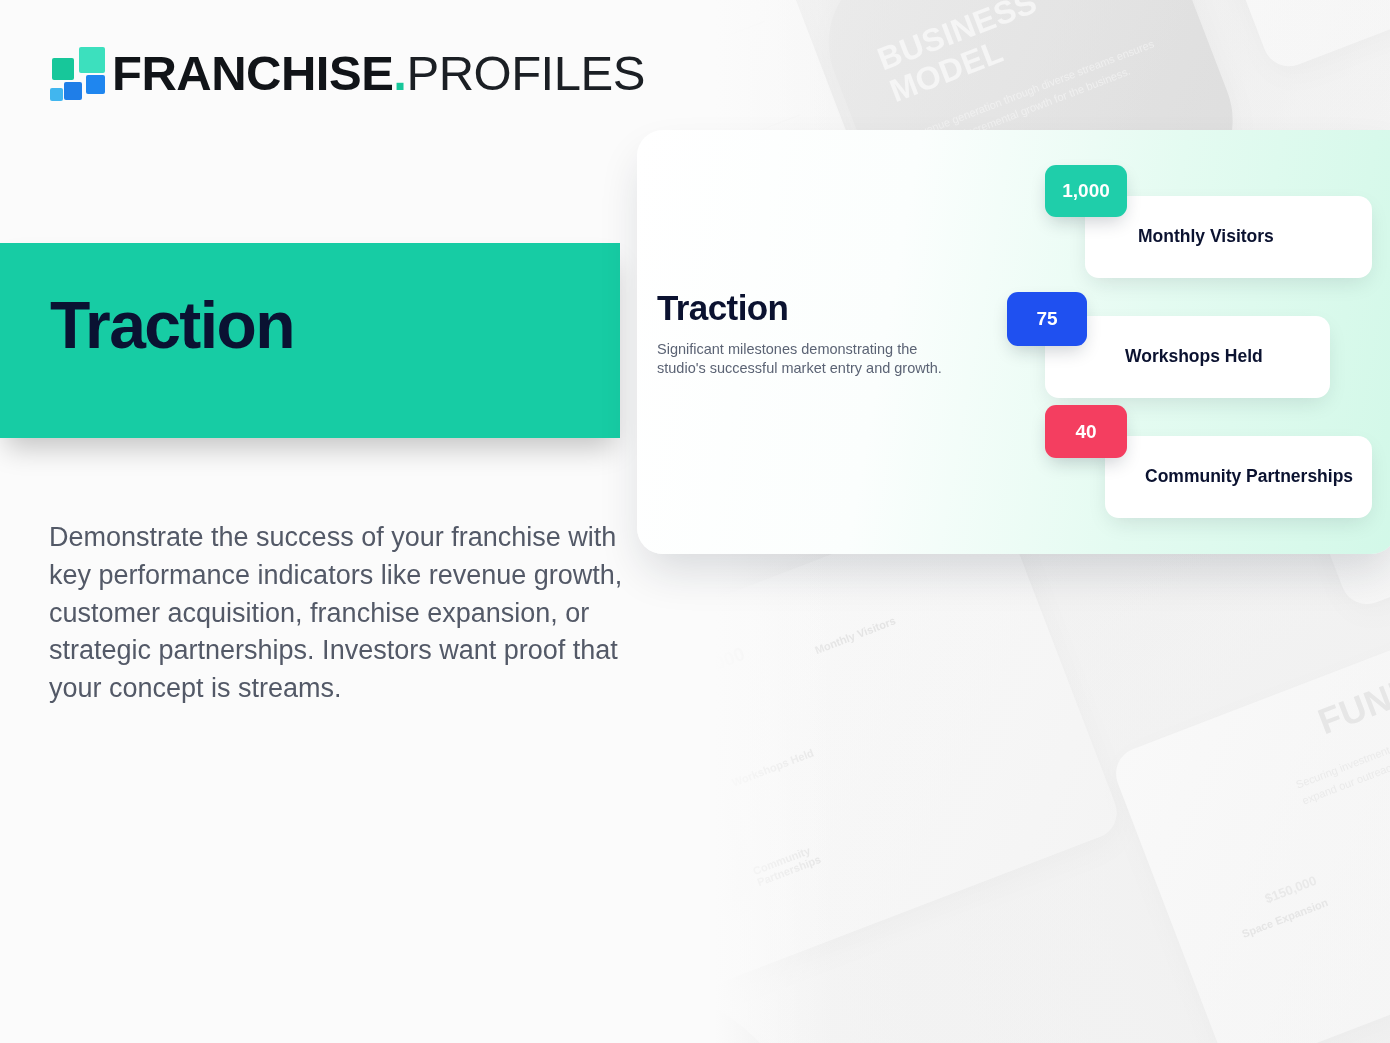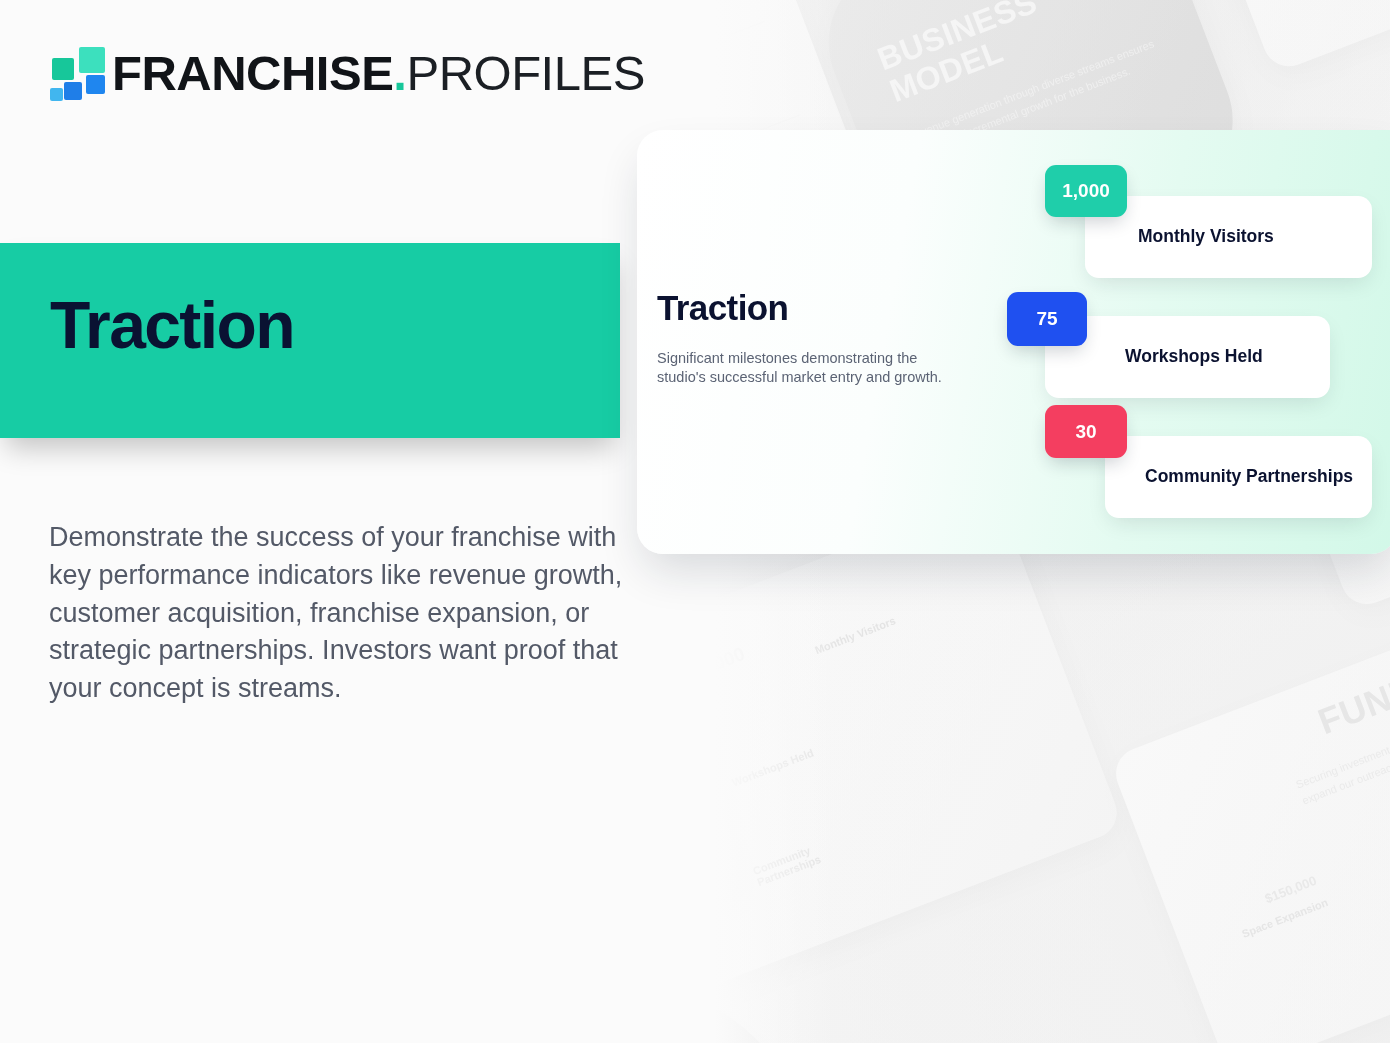--- a/index.html
+++ b/index.html
@@ -89,21 +89,21 @@
 
   
   #traction-card{
     position:absolute; left:637px; top:130px; width:760px; height:424px;
     background:linear-gradient(100deg,#ffffff 0%,#fbfefd 34%,#e4fbf1 66%,#d2f8e8 100%);
     border-radius:26px 0 26px 26px;
     box-shadow:0 22px 46px -8px rgba(20,30,50,0.16);
   }
   #card-head{ position:absolute; left:20px; top:160px; width:330px; }
   #card-title{ font-size:35px; font-weight:bold; color:#0b1230; letter-spacing:-0.6px; line-height:1; }
-  #card-sub{ margin-top:24px; font-size:14.5px; line-height:1.33; color:#5b6374; width:300px; }
+  #card-sub{ margin-top:15px; font-size:14.5px; line-height:1.33; color:#5b6374; width:300px; }
 
   #stat-list{ position:absolute; left:370px; top:35px; width:375px; }
   .stat-row{ position:relative; height:120px; }
   .stat-panel{
     position:absolute; background:#ffffff; border-radius:14px;
     box-shadow:0 8px 22px -5px rgba(20,30,50,0.13);
     display:flex; align-items:center;
   }
   .stat-label{ font-size:17.5px; font-weight:bold; color:#0b1230; line-height:1.25; }
   .stat-badge{
@@ -237,17 +237,17 @@
       <div class="stat-panel">
         <span class="stat-label">Workshops Held</span>
       </div>
       <div class="stat-badge">75</div>
     </div>
 
     <div class="stat-row" id="row-partnerships">
       <div class="stat-panel">
         <span class="stat-label">Community Partnerships</span>
       </div>
-      <div class="stat-badge">30</div>
+      <div class="stat-badge">40</div>
     </div>
 
   </div>
 </div>
 
 </body></html>

